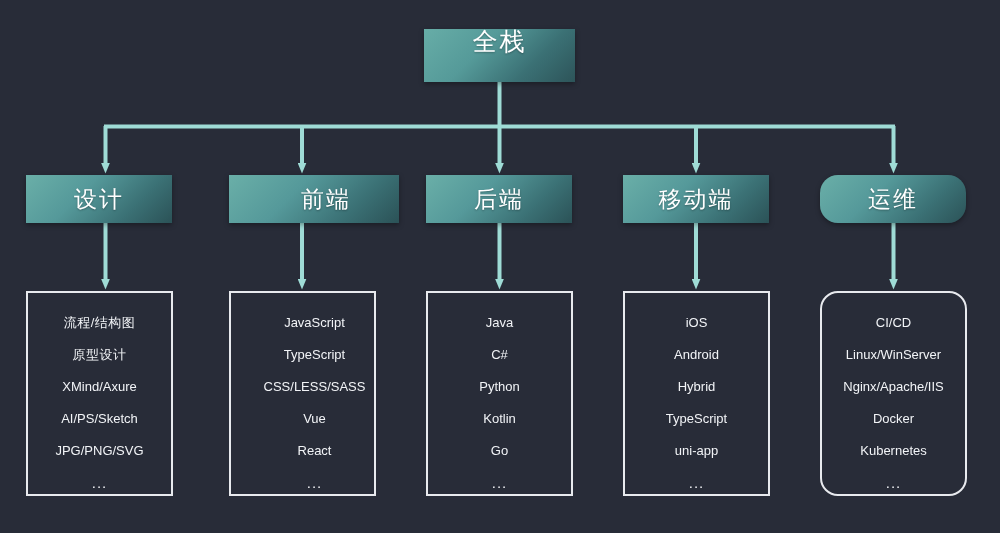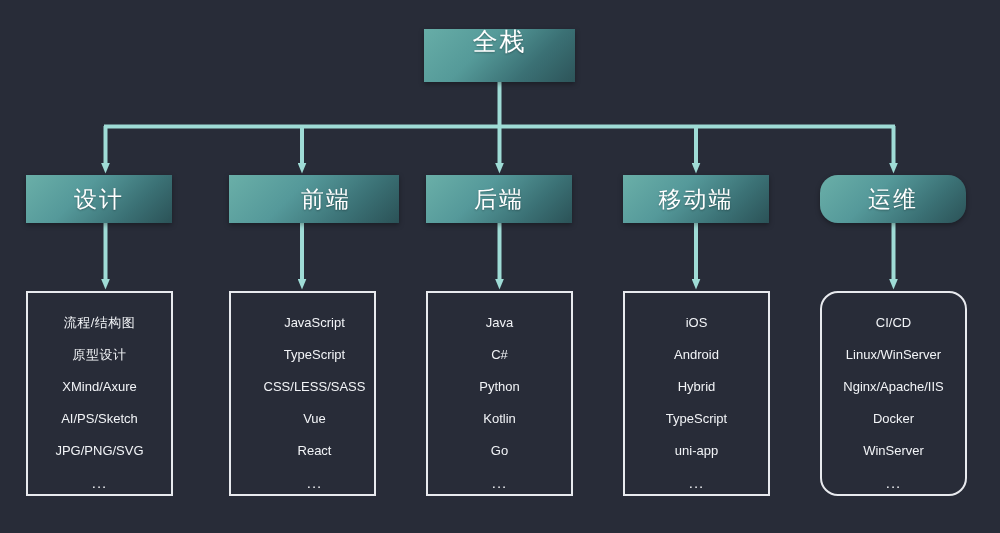--- a/index.html
+++ b/index.html
@@ -191,17 +191,17 @@
     <span class="leaf-item">TypeScript</span>
     <span class="leaf-item">uni-app</span>
     <span class="leaf-item ellipsis">...</span>
   </div>
 
   <div class="list-box col4">
     <span class="leaf-item">CI/CD</span>
     <span class="leaf-item">Linux/WinServer</span>
     <span class="leaf-item">Nginx/Apache/IIS</span>
     <span class="leaf-item">Docker</span>
-    <span class="leaf-item">WinServer</span>
+    <span class="leaf-item">Kubernetes</span>
     <span class="leaf-item ellipsis">...</span>
   </div>
 
 </div>
 
 </body></html>

